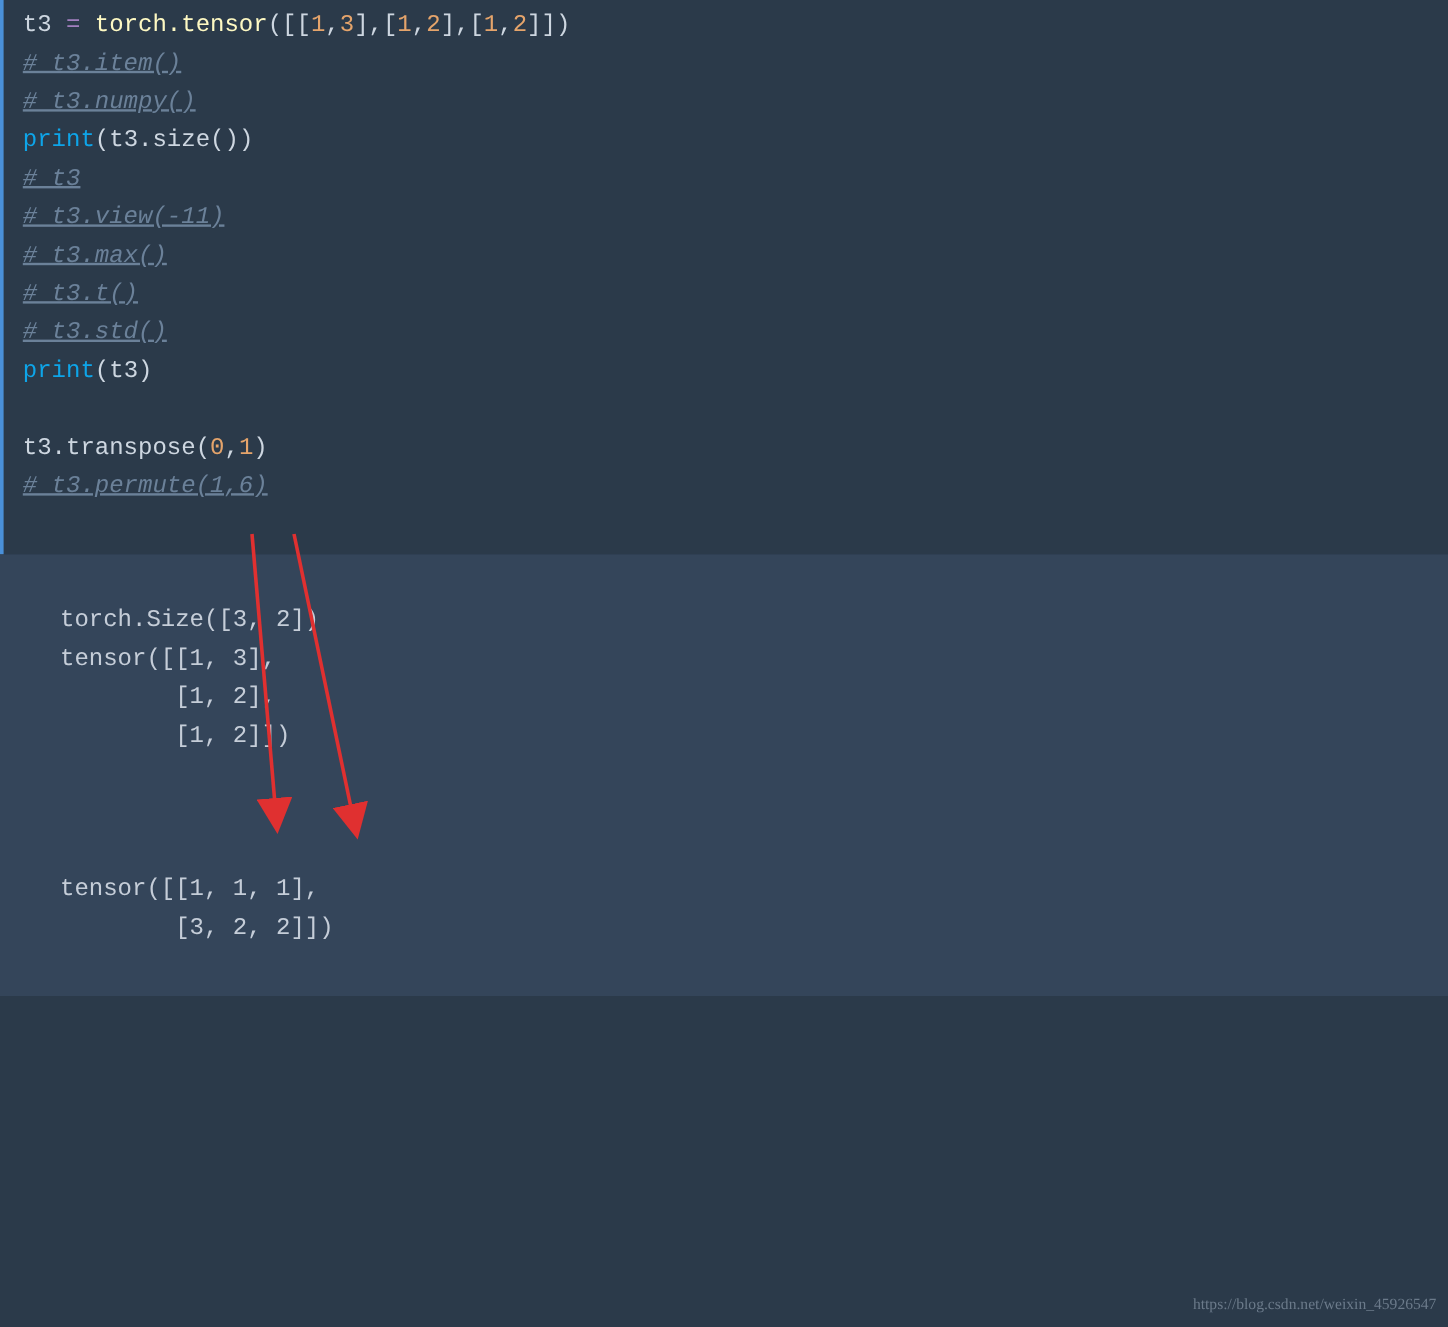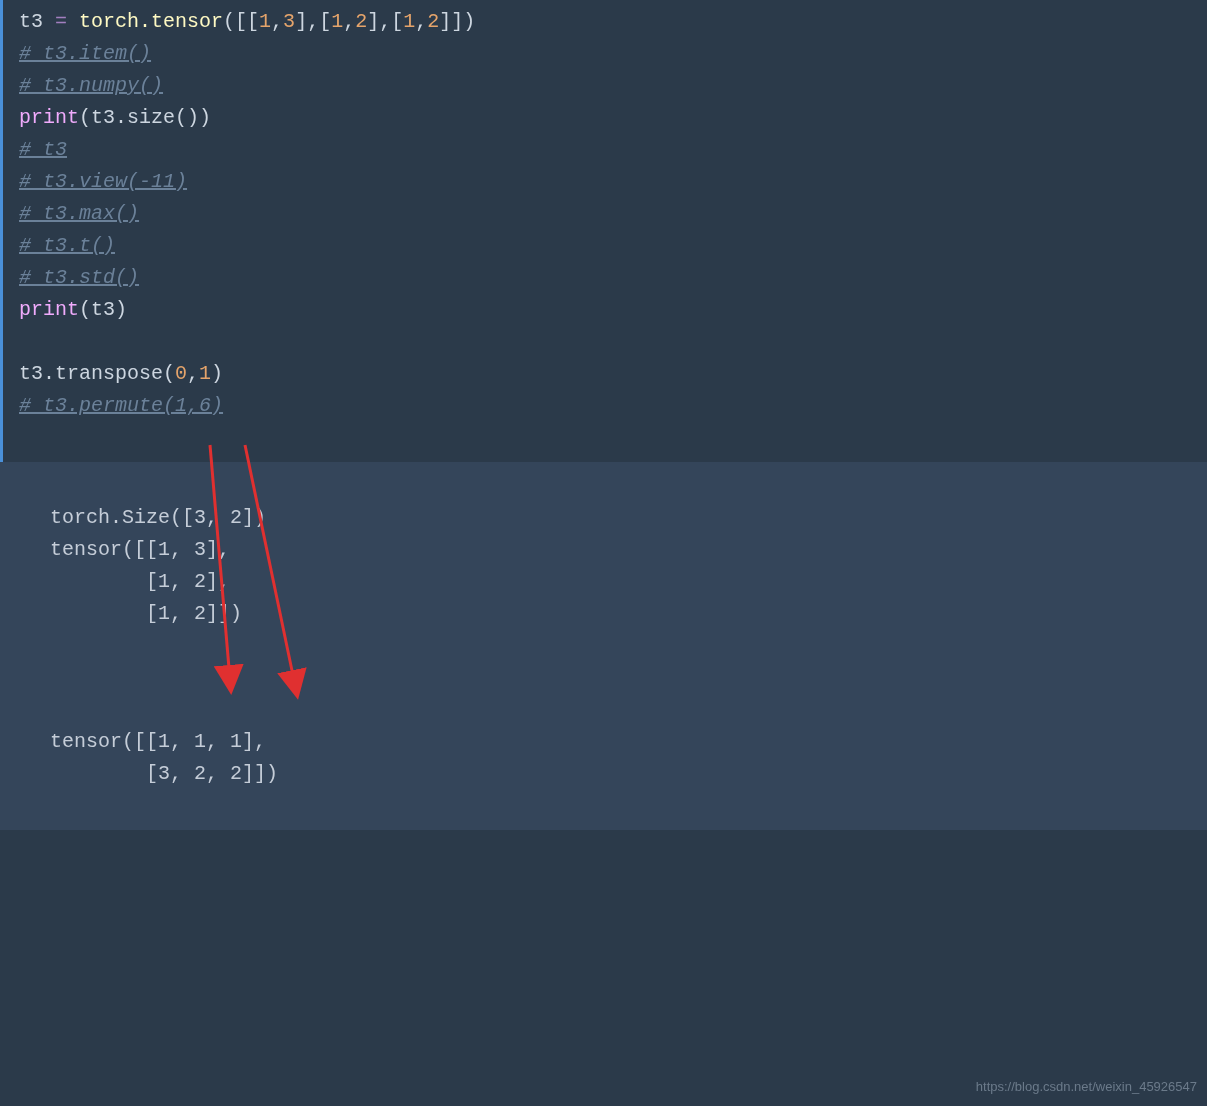--- a/index.html
+++ b/index.html
@@ -33,29 +33,29 @@
     }
     .line {
       white-space: pre;
       min-height: 32px;
     }
     .c-var { color: #CDD6E0; text-align: center; }
     .c-op { color: #A27FBF; }
     .c-punc { color: #CDD6E0; }
     .c-num { color: #E5A46B; }
     .c-comment { color: #6B8199; font-style: italic; text-decoration: underline; }
-    .c-builtin { color: #f0abfc; }
+    .c-builtin { color: #0ea5e9; }
     .c-method { color: #fef9c3; }
     .watermark {
       position: absolute;
       bottom: 8px;
       right: 10px;
       font-size: 13px;
       color: #6B7A8A;
-      font-family: Liberation Sans, sans-serif;
+      font-family: Liberation Serif, serif;
     }
     .arrow-svg {
       position: absolute;
       top: 0;
       left: 0;
       pointer-events: none;
     }
   </style>
 </head>
 <body>

